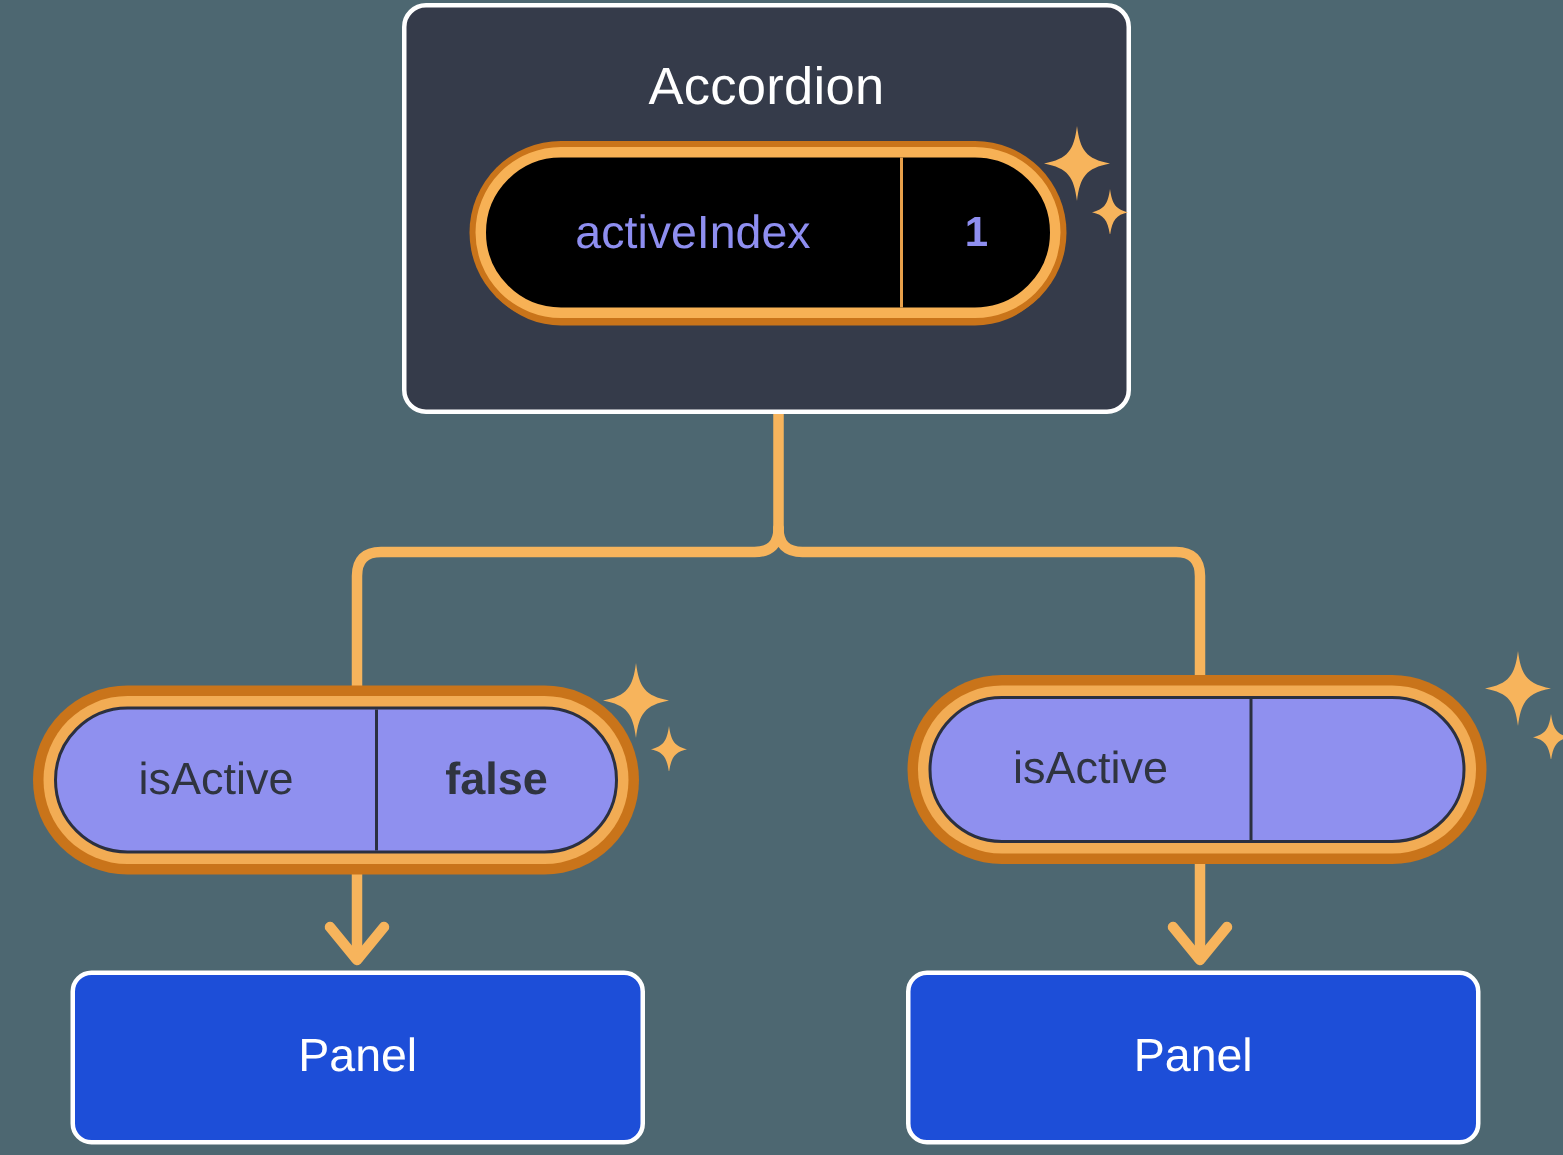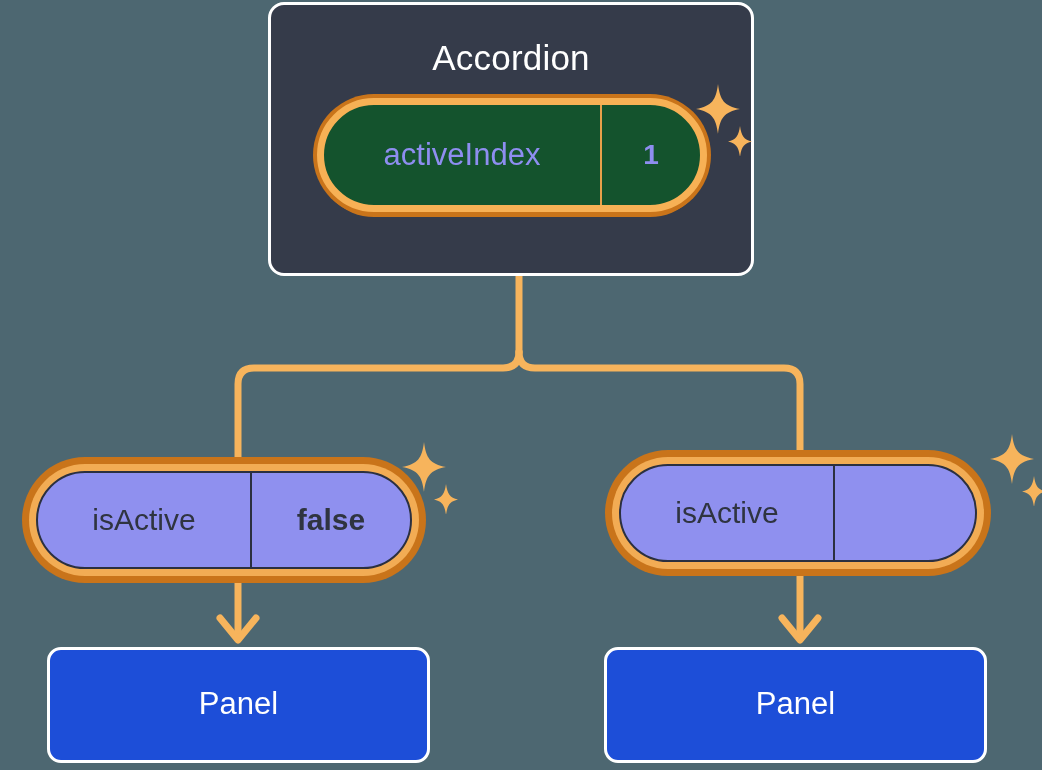--- a/index.html
+++ b/index.html
@@ -86,21 +86,21 @@
     position: absolute;
     box-sizing: border-box;
     border-radius: 999px;
     display: flex;
     align-items: stretch;
     z-index: 3;
   }
 
   
   .pill.dark {
-    background: #14532d;
+    background: #000000;
     border: 7px solid #f7b155;
     box-shadow: 0 5px 0 0 #c9741a, 0 0 0 4px #c9741a;
     z-index: 4;
     text-align: center;
   }
   .pill.dark .pill-key   { color: #8e8ef0; }
   .pill.dark .pill-val   { color: #8e8ef0; font-weight: 700; }
   .pill.dark .pill-div   { background: #e8a04a; }
 
   

